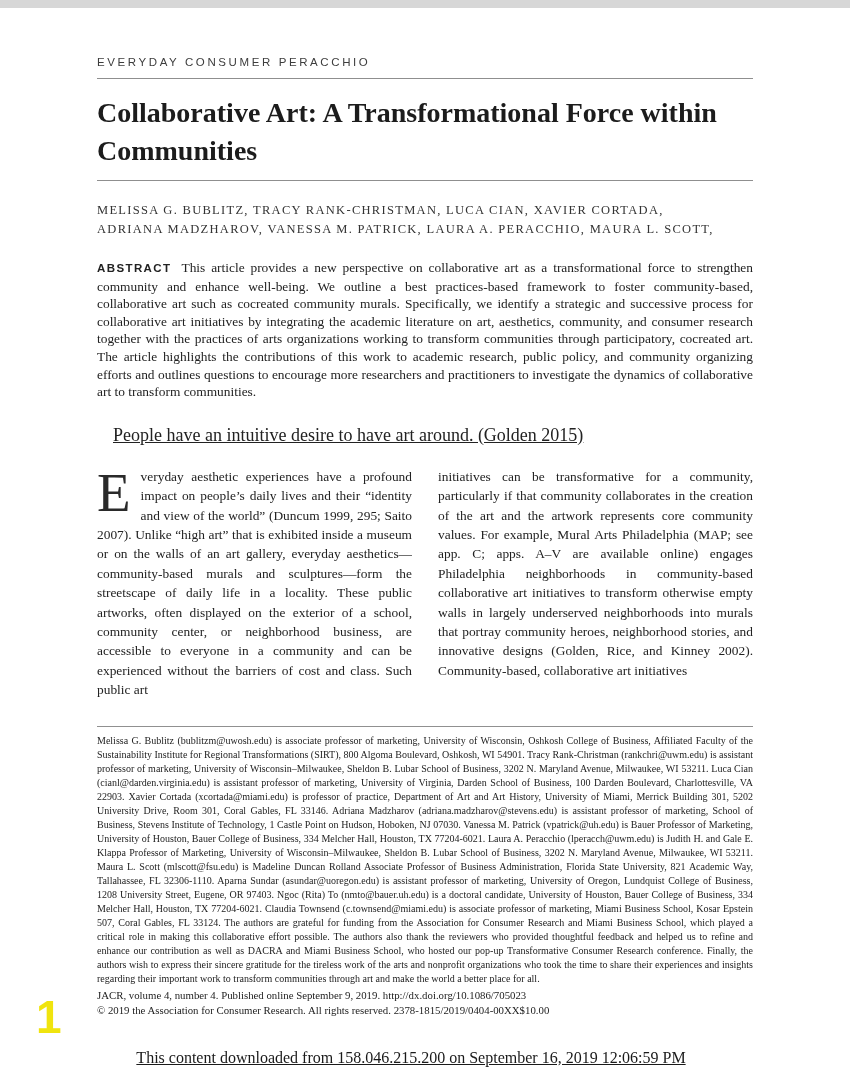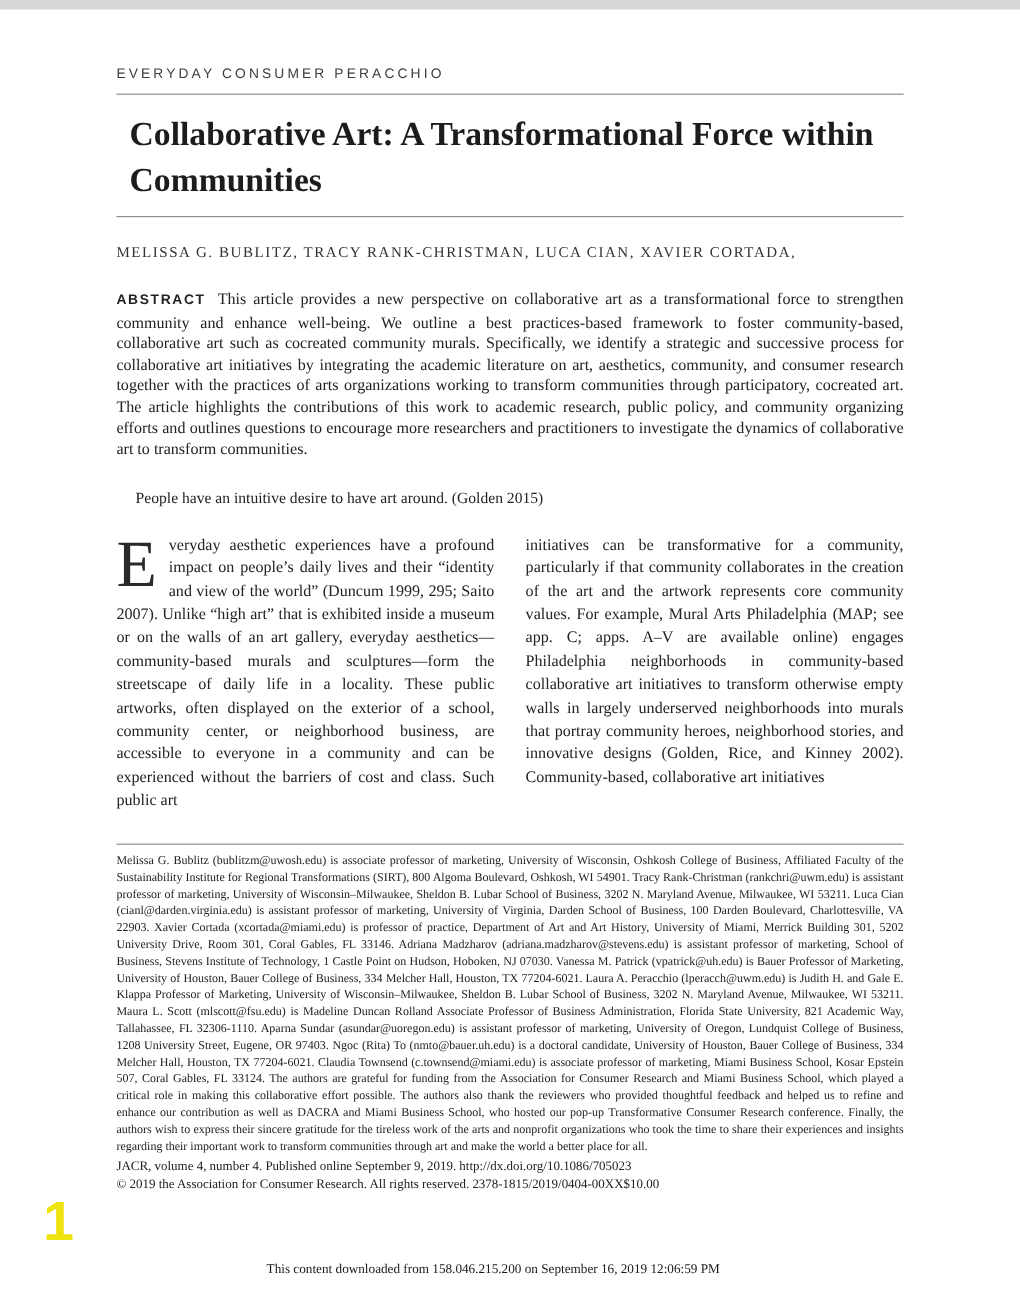--- a/index.html
+++ b/index.html
@@ -18,21 +18,21 @@
   .page { position: absolute; top: 8px; left: 97px; width: 656px; }
 
   .eyebrow {
     margin-top: 48px;
     font-family: "Liberation Sans", sans-serif;
     font-size: 11.5px; letter-spacing: 2.6px; color: #3d3d3d;
   }
   .rule { border: none; border-top: 1px solid #8f8f8f; margin: 0; }
   .rule-eyebrow { margin-top: 10px; }
   .title {
-    margin: 15px 0 10px 11px;
+    margin: 15px 0 10px 0;
     font-family: "Liberation Serif", serif;
     font-weight: 700; font-size: 28px; line-height: 38px;
     color: #1c1c1c; max-width: 620px;
   }
   .authors { margin-top: 20px; }
   .authors div {
     font-family: Liberation Serif, serif;
     font-size: 12.5px; letter-spacing: 1.3px; line-height: 19px; color: #333;
   }
 
@@ -42,21 +42,21 @@
     text-align: justify; color: #222;
   }
   .abstract-label {
     font-family: "Liberation Sans", sans-serif;
     font-weight: 700; font-size: 11.5px; letter-spacing: 1.4px;
     color: #222; padding-right: 10px;
   }
 
   .epigraph {
     margin-top: 24px; padding-left: 16px;
-    font-size: 13px; color: #222;
+    font-size: 18px; color: #222; text-decoration: underline;
   }
 
   .columns { margin-top: 21px; display: flex; gap: 26px; }
   .col {
     width: 315px;
     font-size: 13.4px; line-height: 19.4px;
     text-align: justify; color: #222;
   }
   .dropcap {
     float: left;
@@ -75,38 +75,39 @@
 
   .page-number {
     position: absolute; left: 36px; top: 994px;
     font-family: "Liberation Sans", sans-serif;
     font-weight: 700; font-size: 46px; line-height: 46px;
     color: #f0e40e;
   }
   .footer {
     position: absolute; left: 0; width: 822px; top: 1050px;
     text-align: center;
-    font-size: 11px; line-height: 16px; color: #1a1a1a;
+    font-size: 16px; line-height: 16px; color: #1a1a1a; text-decoration: underline;
   }
 </style>
 </head>
 <body>
 
 <div class="scan-edge-top"></div>
 
 <div class="page">
 
   <div class="eyebrow">EVERYDAY CONSUMER PERACCHIO</div>
   <hr class="rule rule-eyebrow">
 
   <h1 class="title">Collaborative Art: A Transformational Force within Communities</h1>
   <hr class="rule">
 
   <div class="authors">
     <div>MELISSA G. BUBLITZ, TRACY RANK-CHRISTMAN, LUCA CIAN, XAVIER CORTADA,</div>
+    <div>ADRIANA MADZHAROV, VANESSA M. PATRICK, LAURA A. PERACCHIO, MAURA L. SCOTT,</div>
   </div>
 
   <p class="abstract"><span class="abstract-label">ABSTRACT</span><span>This article provides a new perspective on collaborative art as a transformational force to strengthen community and enhance well-being. We outline a best practices-based framework to foster community-based, collaborative art such as cocreated community murals. Specifically, we identify a strategic and successive process for collaborative art initiatives by integrating the academic literature on art, aesthetics, community, and consumer research together with the practices of arts organizations working to transform communities through participatory, cocreated art. The article highlights the contributions of this work to academic research, public policy, and community organizing efforts and outlines questions to encourage more researchers and practitioners to investigate the dynamics of collaborative art to transform communities.</span></p>
 
   <div class="epigraph">People have an intuitive desire to have art around. (Golden 2015)</div>
 
   <div class="columns">
     <div class="col"><span class="dropcap">E</span><span>veryday aesthetic experiences have a profound impact on people’s daily lives and their “identity and view of the world” (Duncum 1999, 295; Saito 2007). Unlike “high art” that is exhibited inside a museum or on the walls of an art gallery, everyday aesthetics—community-based murals and sculptures—form the streetscape of daily life in a locality. These public artworks, often displayed on the exterior of a school, community center, or neighborhood business, are accessible to everyone in a community and can be experienced without the barriers of cost and class. Such public art</span></div>
     <div class="col"><span>initiatives can be transformative for a community, particularly if that community collaborates in the creation of the art and the artwork represents core community values. For example, Mural Arts Philadelphia (MAP; see app. C; apps. A–V are available online) engages Philadelphia neighborhoods in community-based collaborative art initiatives to transform otherwise empty walls in largely underserved neighborhoods into murals that portray community heroes, neighborhood stories, and innovative designs (Golden, Rice, and Kinney 2002). Community-based, collaborative art initiatives</span></div>
   </div>

